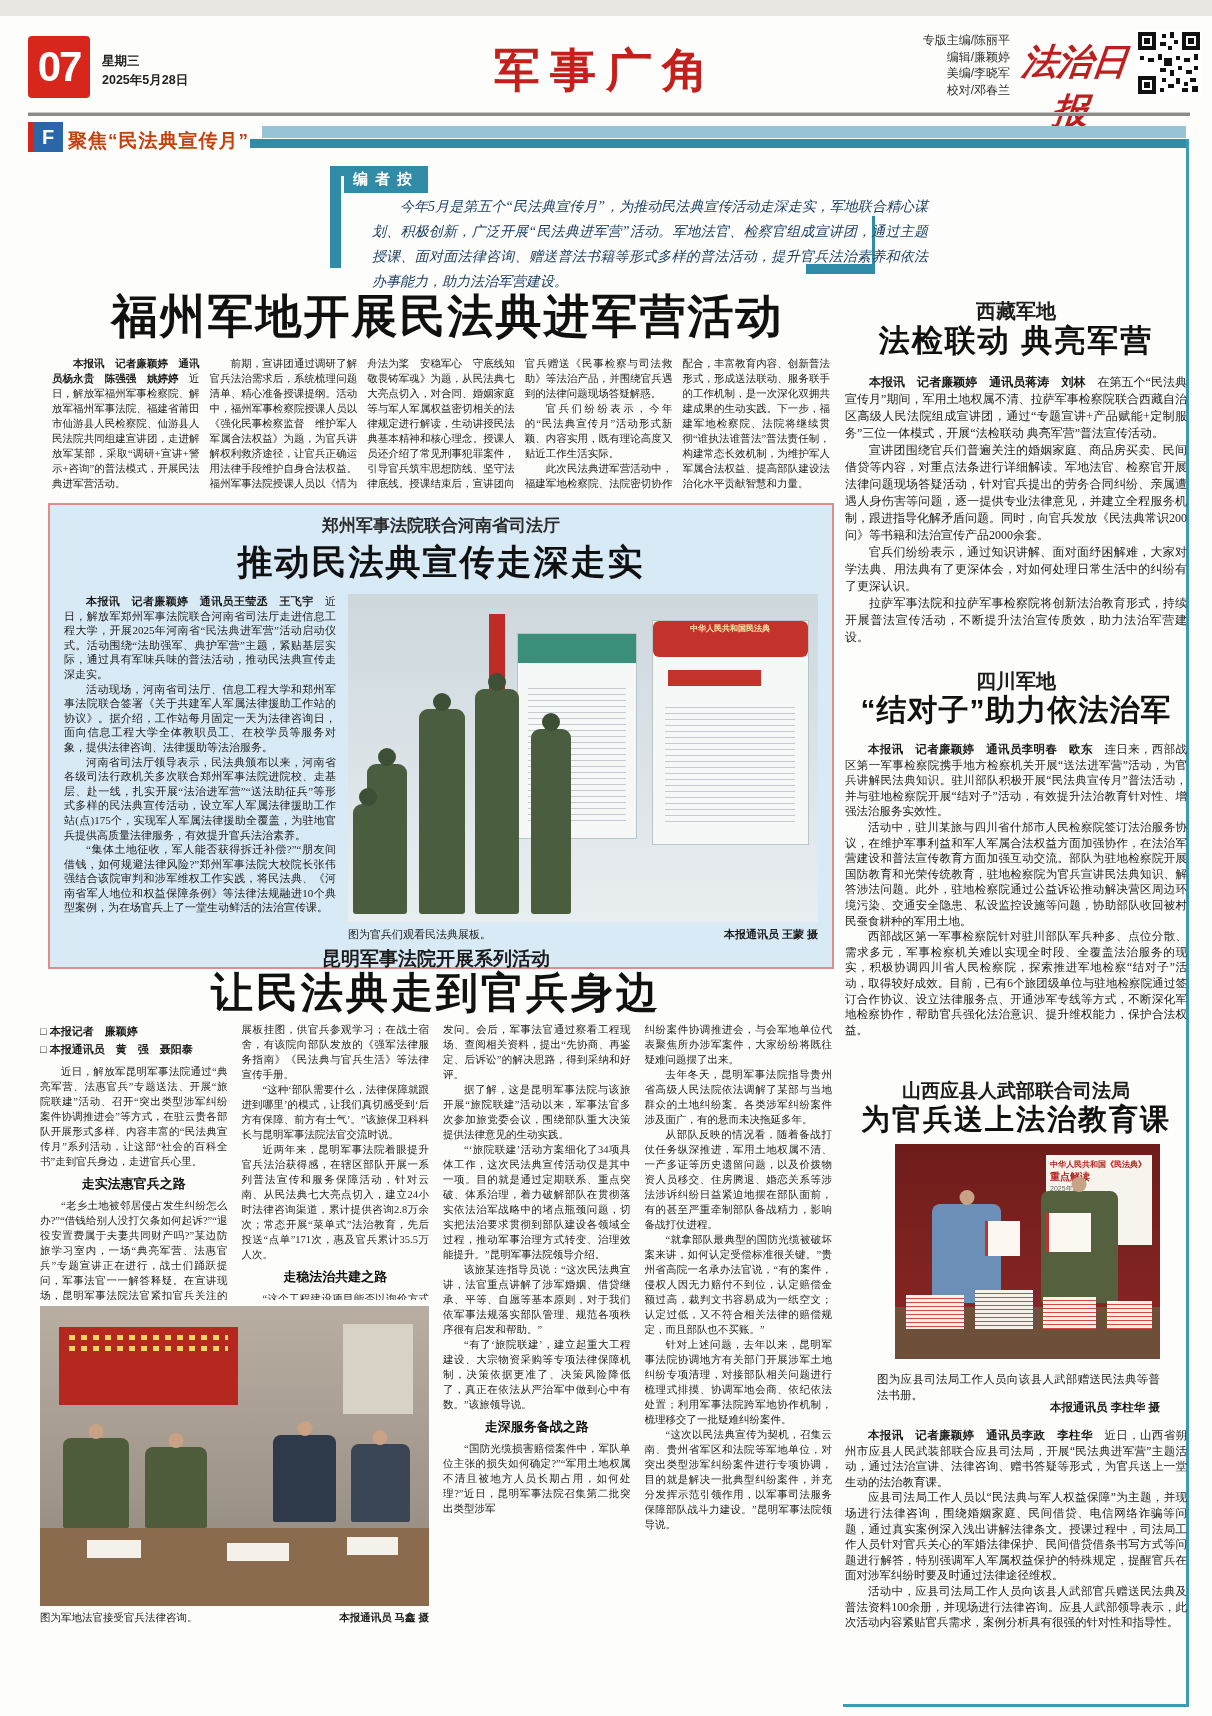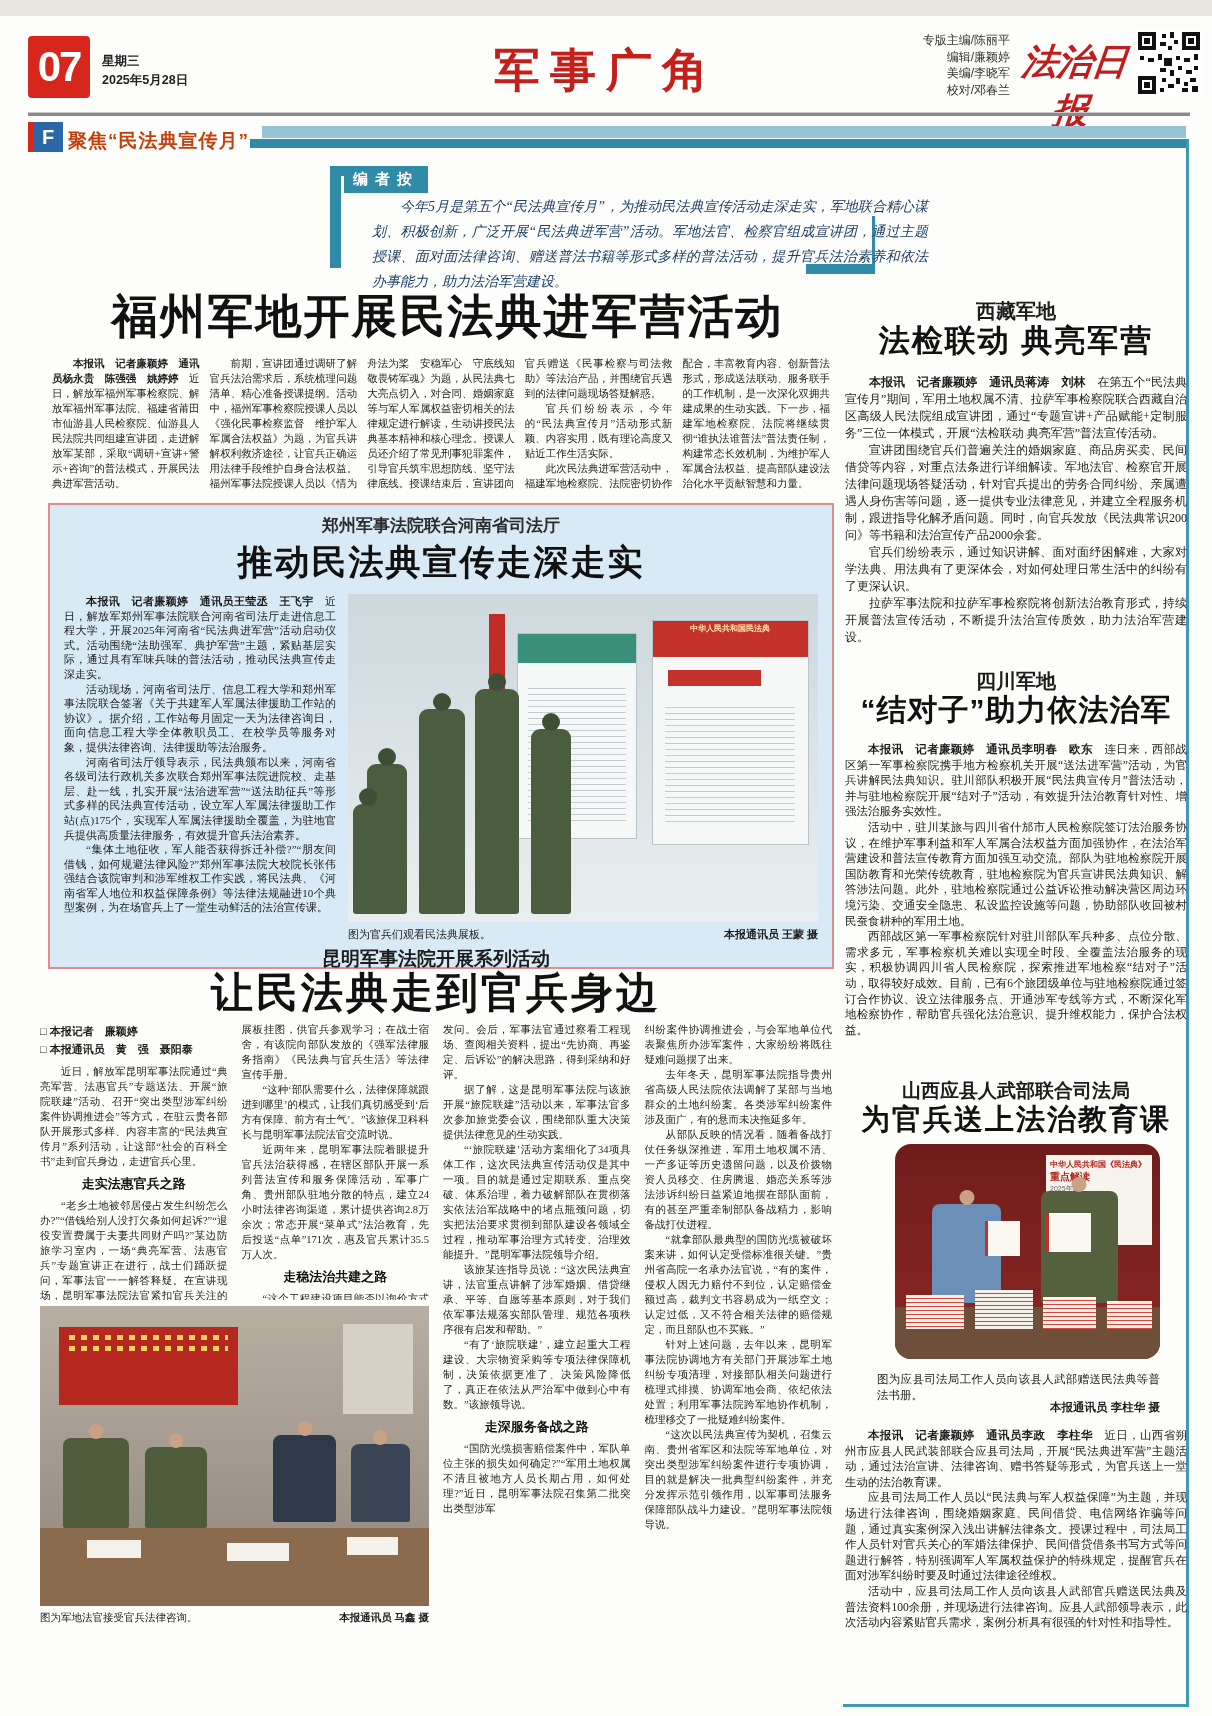--- a/index.html
+++ b/index.html
@@ -182,21 +182,21 @@
         <p>河南省司法厅领导表示，民法典颁布以来，河南省各级司法行政机关多次联合郑州军事法院进院校、走基层、赴一线，扎实开展“法治进军营”“送法助征兵”等形式多样的民法典宣传活动，设立军人军属法律援助工作站(点)175个，实现军人军属法律援助全覆盖，为驻地官兵提供高质量法律服务，有效提升官兵法治素养。</p>
         <p>“集体土地征收，军人能否获得拆迁补偿?”“朋友间借钱，如何规避法律风险?”郑州军事法院大校院长张伟强结合该院审判和涉军维权工作实践，将民法典、《河南省军人地位和权益保障条例》等法律法规融进10个典型案例，为在场官兵上了一堂生动鲜活的法治宣传课。</p>
       </div>
       <div class="zzRight">
         <div class="zzPhoto">
           <div class="board" style="left:36%;top:12%;width:25%;height:62%;">
             <div style="height:14%;background:#3a8f7a;"></div>
             <div class="bLines"></div>
           </div>
           <div class="board" style="right:2%;top:8%;width:33%;height:68%;">
-            <div style="height:16%;background:#c4332b;color:#ffe9a8;font:bold 8px/1.9 'Liberation Sans',sans-serif;text-align:center;overflow:hidden;">中华人民共和国民法典</div>
+            <div style="height:16%;background:#c4332b;color:#ffe9a8;font:bold 8px/1.9 'Liberation Sans',sans-serif;text-align:center;overflow:hidden;border-radius:6px;">中华人民共和国民法典</div>
             <div style="position:absolute;left:10%;top:22%;width:60%;height:7%;background:#c4332b;"></div>
             <div class="bLines" style="top:36%;"></div>
           </div>
           <div style="position:absolute;left:30%;top:6%;width:3.5%;height:74%;background:#bf2c26;"></div>
           <div class="soldier" style="left:4%;width:40px;height:150px;"></div>
           <div class="soldier" style="left:15%;width:46px;height:205px;"></div>
           <div class="soldier" style="left:27%;width:44px;height:225px;"></div>
           <div class="soldier" style="left:39%;width:40px;height:185px;"></div>
           <div class="soldier" style="left:1%;width:30px;height:110px;"></div>
         </div>
@@ -220,21 +220,21 @@
   <div class="abs rKicker" style="left:845px;width:342px;top:652px;">四川军地</div>
   <h2 class="abs rHead" style="left:845px;width:342px;top:674px;font-size:30px;letter-spacing:1px;">“结对子”助力依法治军</h2>
   <div class="abs rBody scBody jp" style="left:845px;width:342px;top:726px;height:328px;">
     <p><b>本报讯　记者廉颖婷　通讯员李明春　欧东　</b><span>连日来，西部战区第一军事检察院携手地方检察机关开展“送法进军营”活动，为官兵讲解民法典知识。驻川部队积极开展“民法典宣传月”普法活动，并与驻地检察院开展“结对子”活动，有效提升法治教育针对性、增强法治服务实效性。</span></p>
     <p>活动中，驻川某旅与四川省什邡市人民检察院签订法治服务协议，在维护军事利益和军人军属合法权益方面加强协作，在法治军营建设和普法宣传教育方面加强互动交流。部队为驻地检察院开展国防教育和光荣传统教育，驻地检察院为官兵宣讲民法典知识、解答涉法问题。此外，驻地检察院通过公益诉讼推动解决营区周边环境污染、交通安全隐患、私设监控设施等问题，协助部队收回被村民蚕食耕种的军用土地。</p>
     <p>西部战区第一军事检察院针对驻川部队军兵种多、点位分散、需求多元，军事检察机关难以实现全时段、全覆盖法治服务的现实，积极协调四川省人民检察院，探索推进军地检察“结对子”活动，取得较好成效。目前，已有6个旅团级单位与驻地检察院通过签订合作协议、设立法律服务点、开通涉军专线等方式，不断深化军地检察协作，帮助官兵强化法治意识、提升维权能力，保护合法权益。</p>
   </div>
 
   <div class="abs rKicker" style="left:845px;width:342px;top:1062px;font-size:19px;">山西应县人武部联合司法局</div>
   <h2 class="abs rHead" style="left:845px;width:342px;top:1084px;font-size:29px;letter-spacing:2px;">为官兵送上法治教育课</h2>
-  <div class="abs yxPhoto" style="left:895px;top:1128px;width:265px;height:215px;border-radius:16px;">
+  <div class="abs yxPhoto" style="left:895px;top:1128px;width:265px;height:215px;">
     <div style="position:absolute;right:3%;top:5%;width:40%;height:42%;background:#f7f4ee;padding:4px;box-sizing:border-box;">
       <div style="font:bold 8px/1.4 'Liberation Sans',sans-serif;color:#b3221c;">中华人民共和国《民法典》</div>
       <div style="font:bold 10px/1.4 'Liberation Sans',sans-serif;color:#b3221c;">重点解读</div>
       <div style="font:7px/1.4 'Liberation Sans',sans-serif;color:#666;">2025年5月</div>
     </div>
     <div class="fig" style="left:14%;bottom:26%;width:26%;height:46%;background:#6c8fb8;"></div>
     <div class="fig" style="right:16%;bottom:26%;width:29%;height:52%;background:#55603e;"></div>
     <div style="position:absolute;left:34%;bottom:48%;width:12%;height:16%;background:#fbf8f2;border-left:3px solid #c4332b;"></div>
     <div style="position:absolute;right:26%;bottom:50%;width:16%;height:18%;background:#fbf8f2;border-left:3px solid #c4332b;"></div>
     <div style="position:absolute;left:0;bottom:0;width:100%;height:24%;background:#6e4f39;"></div>
@@ -257,21 +257,21 @@
     <div class="kmCol" style="grid-column:1;grid-row:1;">
       <p class="kmByl">□ 本报记者　廉颖婷</p>
       <p class="kmByl">□ 本报通讯员　黄　强　聂阳泰</p>
       <p style="margin-top:6px;">近日，解放军昆明军事法院通过“典亮军营、法惠官兵”专题送法、开展“旅院联建”活动、召开“突出类型涉军纠纷案件协调推进会”等方式，在驻云贵各部队开展形式多样、内容丰富的“民法典宣传月”系列活动，让这部“社会的百科全书”走到官兵身边，走进官兵心里。</p>
       <h4 class="kmSub">走实法惠官兵之路</h4>
       <p>“老乡土地被邻居侵占发生纠纷怎么办?”“借钱给别人没打欠条如何起诉?”“退役安置费属于夫妻共同财产吗?”某边防旅学习室内，一场“典亮军营、法惠官兵”专题宣讲正在进行，战士们踊跃提问，军事法官一一解答释疑。在宣讲现场，昆明军事法院法官紧扣官兵关注的热点问题，围绕重点法条、热点案例等，专门制作主题</p>
     </div>
     <div class="kmCol" style="grid-column:2;grid-row:1;">
       <p style="text-indent:0;">展板挂图，供官兵参观学习；在战士宿舍，有该院向部队发放的《强军法律服务指南》《民法典与官兵生活》等法律宣传手册。</p>
       <p>“这种‘部队需要什么，法律保障就跟进到哪里’的模式，让我们真切感受到‘后方有保障、前方有士气’。”该旅保卫科科长与昆明军事法院法官交流时说。</p>
-      <p>近两年来，昆明军事法院着眼提升官兵法治获得感，在辖区部队开展一系列普法宣传和服务保障活动，军事广角、贵州部队驻地分散的特点，建立24小时法律咨询渠道，累计提供咨询2.8万余次；常态开展“菜单式”法治教育，先后投送“点单”171次，惠及官兵累计35.5万人次。</p>
+      <p>近两年来，昆明军事法院着眼提升官兵法治获得感，在辖区部队开展一系列普法宣传和服务保障活动，针对云南、从民法典七大亮点切入，建立24小时法律咨询渠道，累计提供咨询2.8万余次；常态开展“菜单式”法治教育，先后投送“点单”171次，惠及官兵累计35.5万人次。</p>
       <h4 class="kmSub">走稳法治共建之路</h4>
       <p>“这个工程建设项目能否以询价方式不合规为由停止合同履行?”某合成旅保障部领导在党委会上，向专程到访的昆明军事法院军事法官</p>
     </div>
     <div class="kmPhotoWrap">
       <div class="kmPhoto">
         <div style="position:absolute;left:5%;top:7%;width:46%;height:26%;background:#b5281f;">
           <div style="margin:8px 10px 0;height:5px;background:repeating-linear-gradient(90deg,#f4d35e 0 6px,#b5281f 6px 12px);"></div>
           <div style="margin:6px 10px 0;height:5px;background:repeating-linear-gradient(90deg,#f4d35e 0 6px,#b5281f 6px 12px);"></div>
         </div>
         <div style="position:absolute;right:4%;top:6%;width:18%;height:30%;background:#d8d2c6;"></div>

